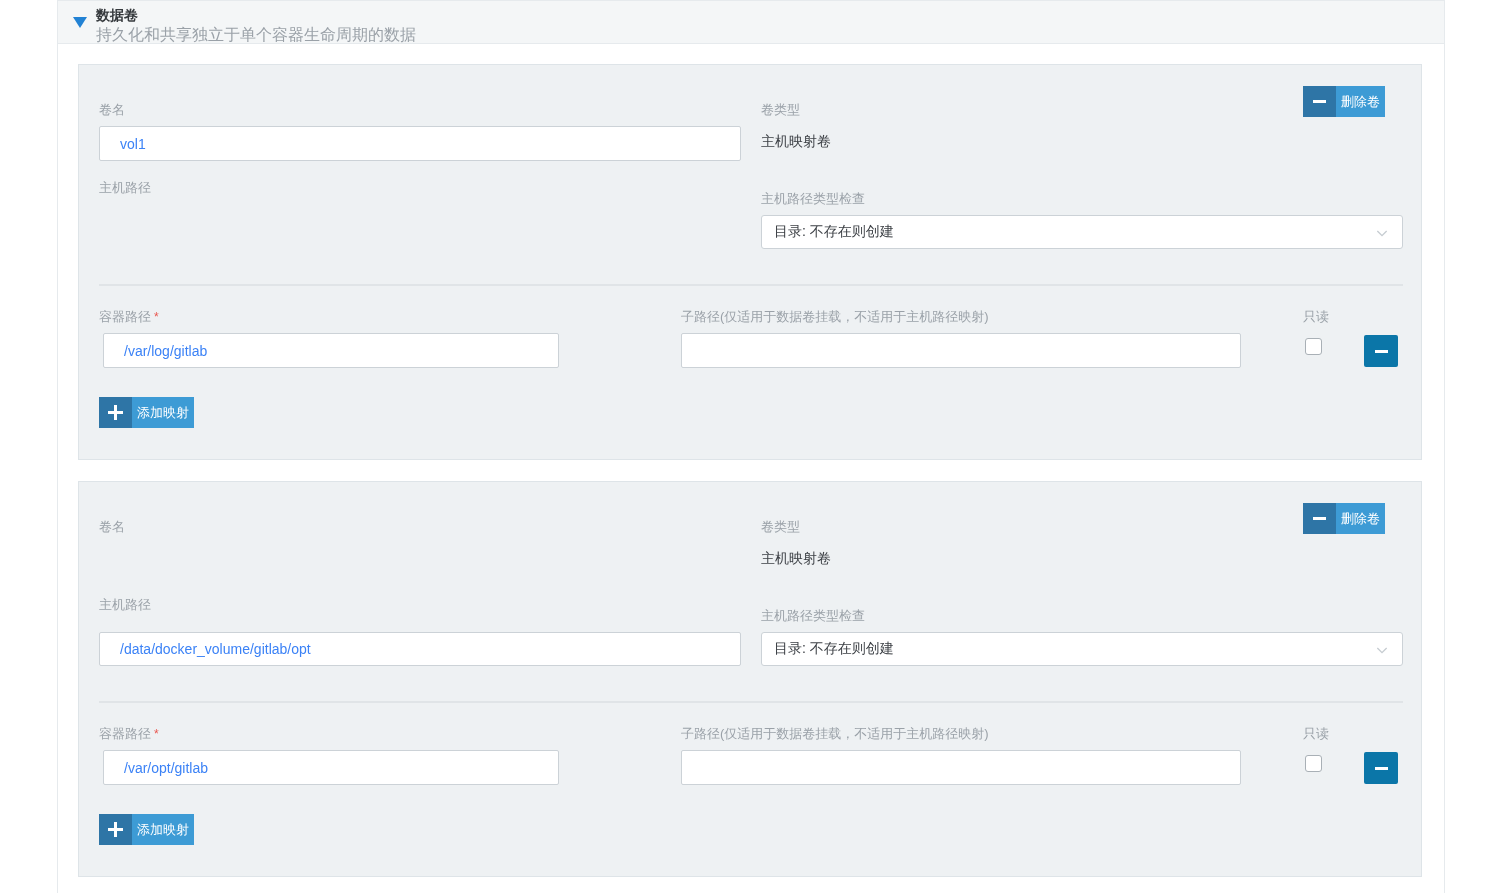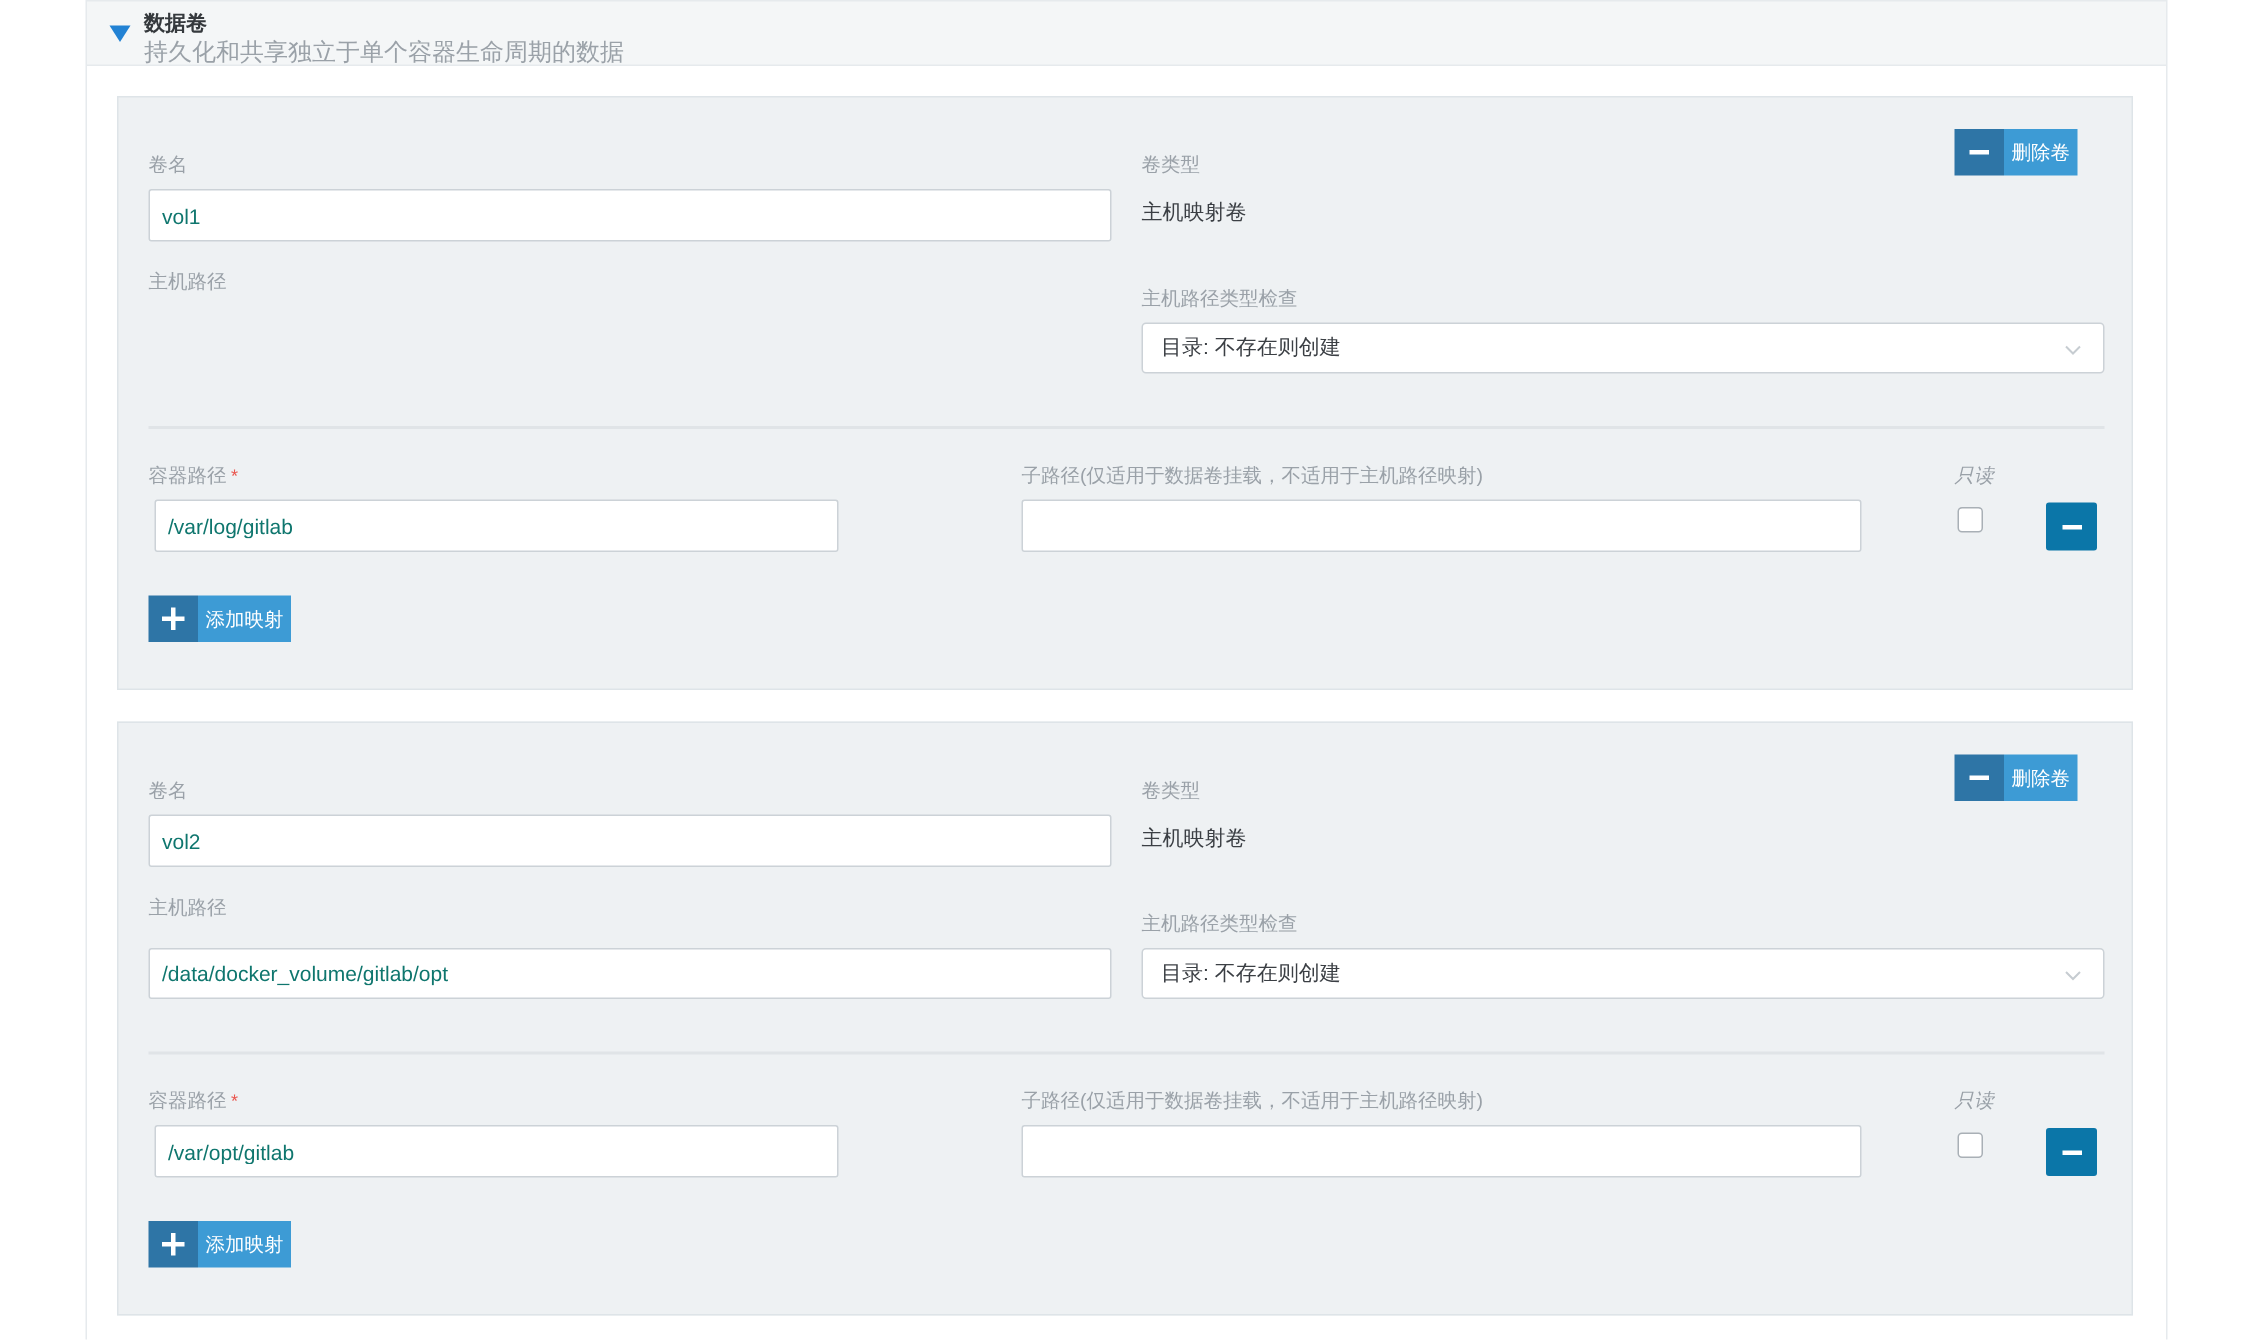--- a/index.html
+++ b/index.html
@@ -19,37 +19,37 @@
 
   .card { position:relative; width:1344px; height:396px; margin-left:20px;
     background:#eef1f3; border:1px solid #dee4e8; }
   .card1 { margin-top:20px; }
   .card2 { margin-top:21px; }
 
   .lbl { position:absolute; font-size:13px; color:#9aa1a8; white-space:nowrap; }
   .req { color:#e9574f; margin-left:3px; font-size:12px; }
 
   .tbox { position:absolute; height:35px; background:#ffffff; border:1px solid #ccd2d7;
-    border-radius:2px; font-size:14px; color:#0f766e; padding:0 8px;
+    border-radius:2px; font-size:14px; color:#3b82f6; padding:0 20px;
     font-family:"Liberation Sans","DejaVu Sans",sans-serif; outline:none; }
 
   .pos-name-lbl   { left:20px;  top:36px; }
   .pos-name-in    { left:20px;  top:61px;  width:642px; }
   .pos-type-lbl   { left:682px; top:36px; }
   .pos-type-val   { position:absolute; left:682px; top:68px; font-size:14px; color:#3b3f44;text-align:right; }
   .pos-host-lbl   { left:20px;  top:114px; }
   .pos-host-in    { left:20px;  top:150px; width:642px; height:34px; }
   .pos-chk-lbl    { left:682px; top:125px; }
   .pos-select     { left:682px; top:150px; width:642px; height:34px; }
   .divider { position:absolute; left:20px; top:219px; width:1304px; height:2px; background:#e0e4e7; }
   .pos-cpath-lbl  { left:20px;  top:243px; }
   .pos-cpath-in   { left:24px;  top:268px; width:456px; }
   .pos-sub-lbl    { left:602px; top:243px; }
   .pos-sub-in     { left:602px; top:268px; width:560px; }
-  .pos-ro-lbl     { left:1224px; top:243px;font-style:italic; }
+  .pos-ro-lbl     { left:1224px; top:243px; }
   .checkbox { position:absolute; left:1226px; top:273px; width:17px; height:17px;
     appearance:none; -webkit-appearance:none; background:#ffffff; border:1px solid #a9b0b6;
     border-radius:3px; cursor:pointer; }
 
   .btn-split { position:absolute; display:flex; height:31px; cursor:pointer; }
   .btn-split .ic { width:33px; height:31px; background:#2e75a6; color:#ffffff;
     display:flex; align-items:center; justify-content:center; }
   .btn-split .tx { background:#3d9bd5; color:#ffffff; font-size:13px;
     display:flex; align-items:center; padding:0 5px; }
   .pos-del-btn { left:1224px; top:21px; }
@@ -121,21 +121,20 @@
     <div class="btn-split pos-add-btn">
       <span class="ic">
           <span class="plus"></span>
         </span>
       <span class="tx">添加映射</span>
     </div>
   </div>
 
   <div class="card card2">
     <span class="lbl pos-name-lbl">卷名</span>
-    <input class="tbox pos-name-in" type="text" value="vol2" style="">
 
     <span class="lbl pos-type-lbl">卷类型</span>
     <span class="pos-type-val">主机映射卷</span>
 
     <div class="btn-split pos-del-btn">
       <span class="ic">
           <span class="bar"></span>
         </span>
       <span class="tx">删除卷</span>
     </div>

